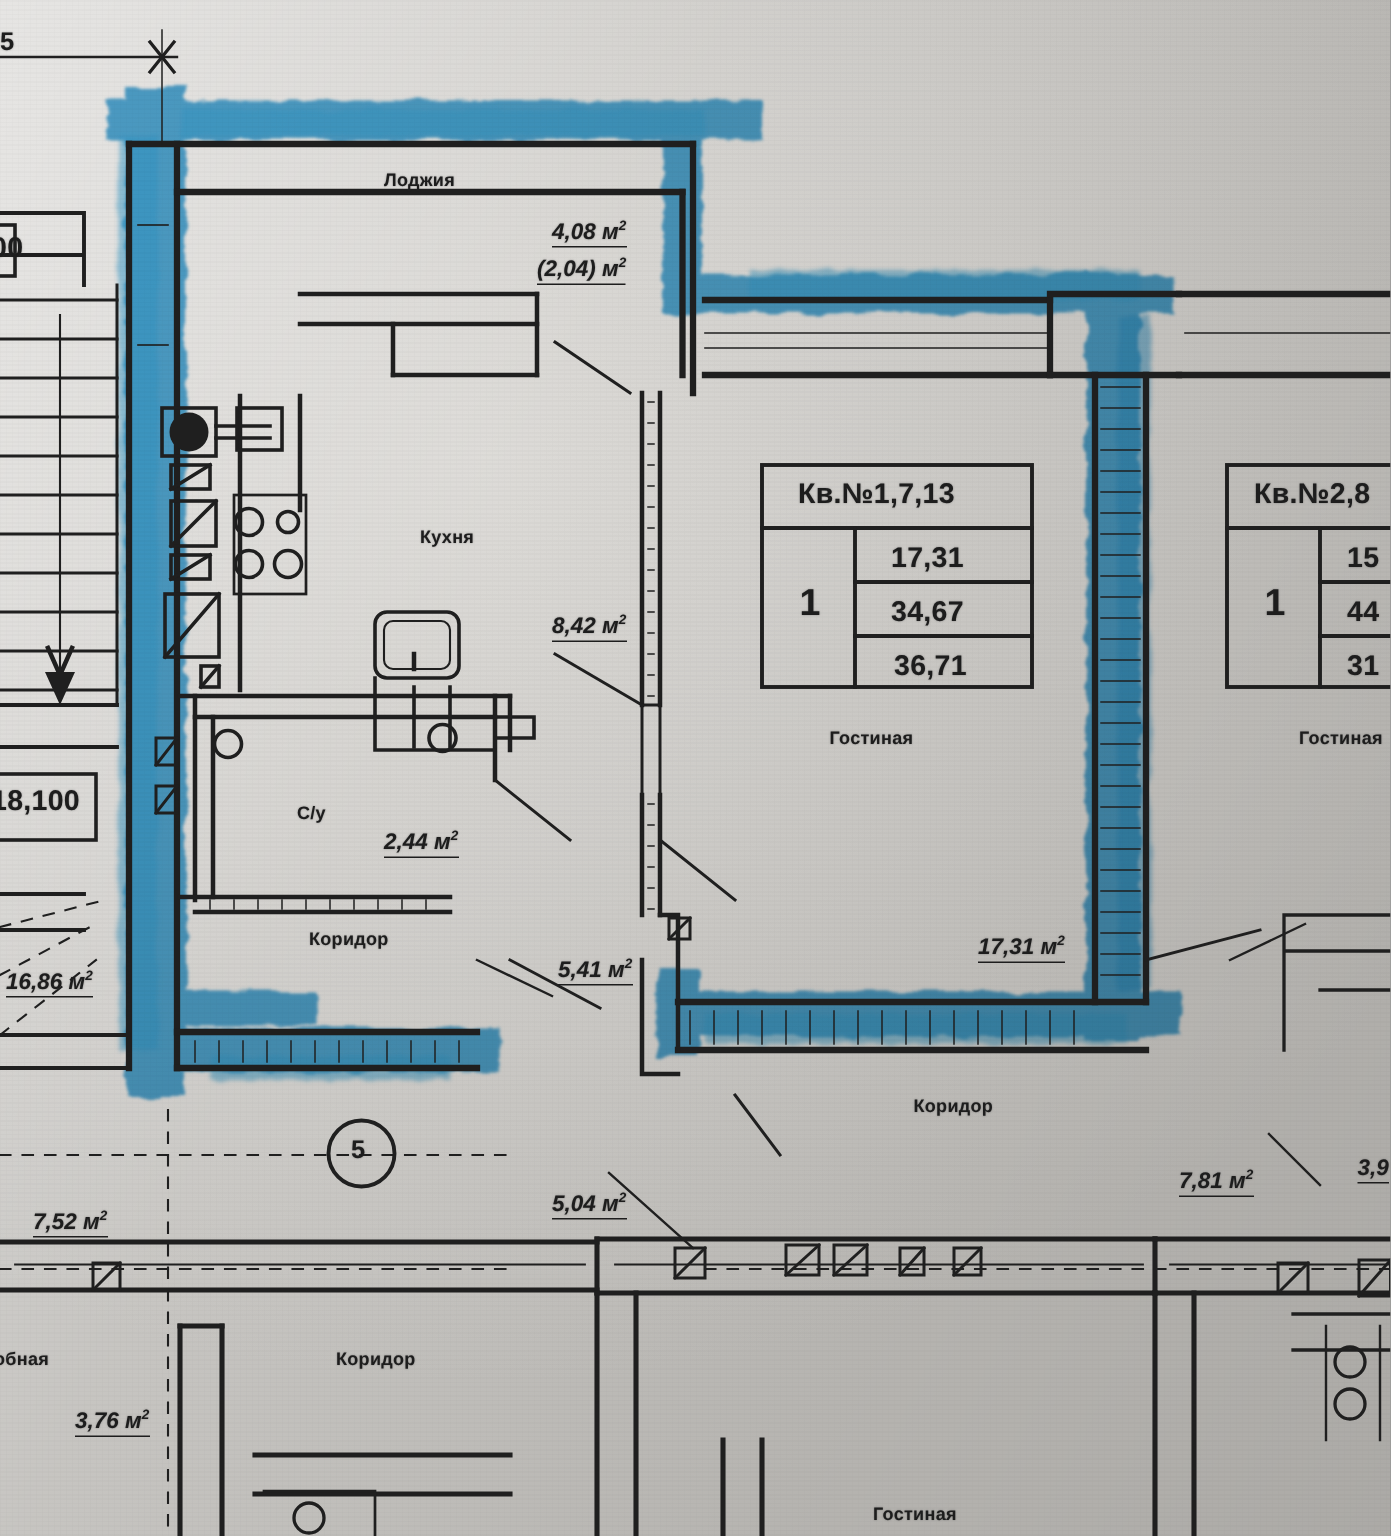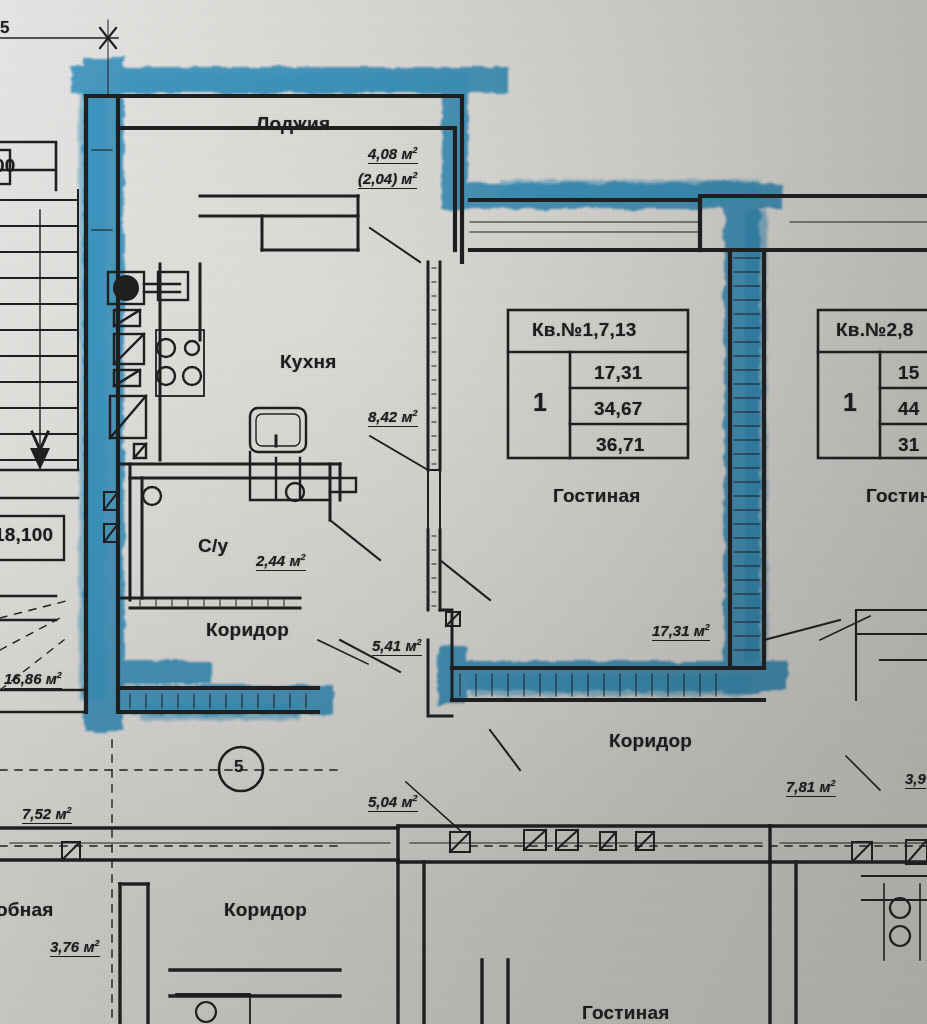--- a/index.html
+++ b/index.html
@@ -19,21 +19,21 @@
       repeating-linear-gradient(0deg, rgba(0,0,0,.035) 0 1px, rgba(0,0,0,0) 1px 3px),
       repeating-linear-gradient(90deg, rgba(0,0,0,.03) 0 1px, rgba(0,0,0,0) 1px 4px);
   }
   svg.layer{position:absolute;left:0;top:0;width:927px;height:1024px;overflow:visible;}
   #ink{z-index:4;}
   #marker{z-index:3;mix-blend-mode:multiply;}
 
   .lbl{position:absolute;z-index:6;color:#1d1d1d;white-space:nowrap;
        font-weight:700;letter-spacing:.2px;
        text-shadow:0 0 1.2px rgba(60,60,60,.55);}
-  .room{font-size:19px;}
+  .room{font-size:12px;}
   .area{font-size:15px;font-weight:700;letter-spacing:0;font-style:italic;}
   .area u{text-decoration:none;border-bottom:1.6px solid #1d1d1d;padding-bottom:1px;}
   .sup{font-size:9px;vertical-align:super;}
   .elev{font-size:19px;font-weight:700;}
   .axis{font-size:17px;font-weight:700;}
   .tbl-title{font-size:19px;font-weight:700;}
   .tbl-big{font-size:25px;font-weight:700;}
   .tbl-num{font-size:19px;font-weight:700;}
   .blur{filter:blur(.25px);}
 </style>
@@ -372,21 +372,21 @@
   <div class="lbl area" style="left:256px;top:552px;">
     <u><span>2,44</span> <span>м</span><span class="sup">2</span></u>
   </div>
   <div class="lbl area" style="left:372px;top:637px;">
     <u><span>5,41</span> <span>м</span><span class="sup">2</span></u>
   </div>
   <div class="lbl area" style="left:652px;top:622px;">
     <u><span>17,31</span> <span>м</span><span class="sup">2</span></u>
   </div>
 
-  <div class="lbl area" style="left:4px;top:670px;">
+  <div class="lbl area" style="left:4px;top:645px;">
     <u><span>16,86</span> <span>м</span><span class="sup">2</span></u>
   </div>
   <div class="lbl area" style="left:22px;top:805px;">
     <u><span>7,52</span> <span>м</span><span class="sup">2</span></u>
   </div>
   <div class="lbl area" style="left:368px;top:793px;">
     <u><span>5,04</span> <span>м</span><span class="sup">2</span></u>
   </div>
   <div class="lbl area" style="left:50px;top:938px;">
     <u><span>3,76</span> <span>м</span><span class="sup">2</span></u>

